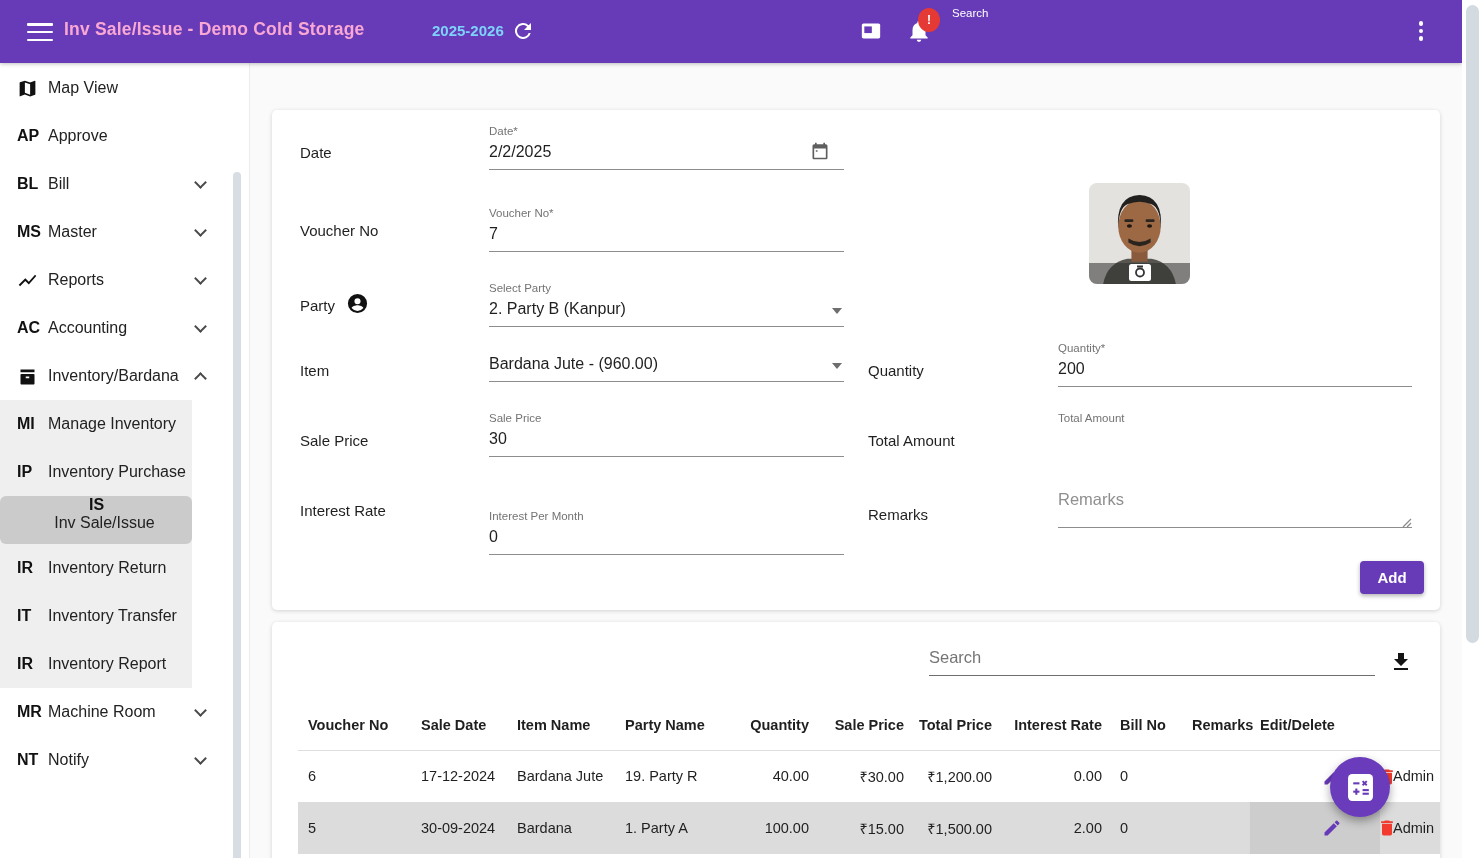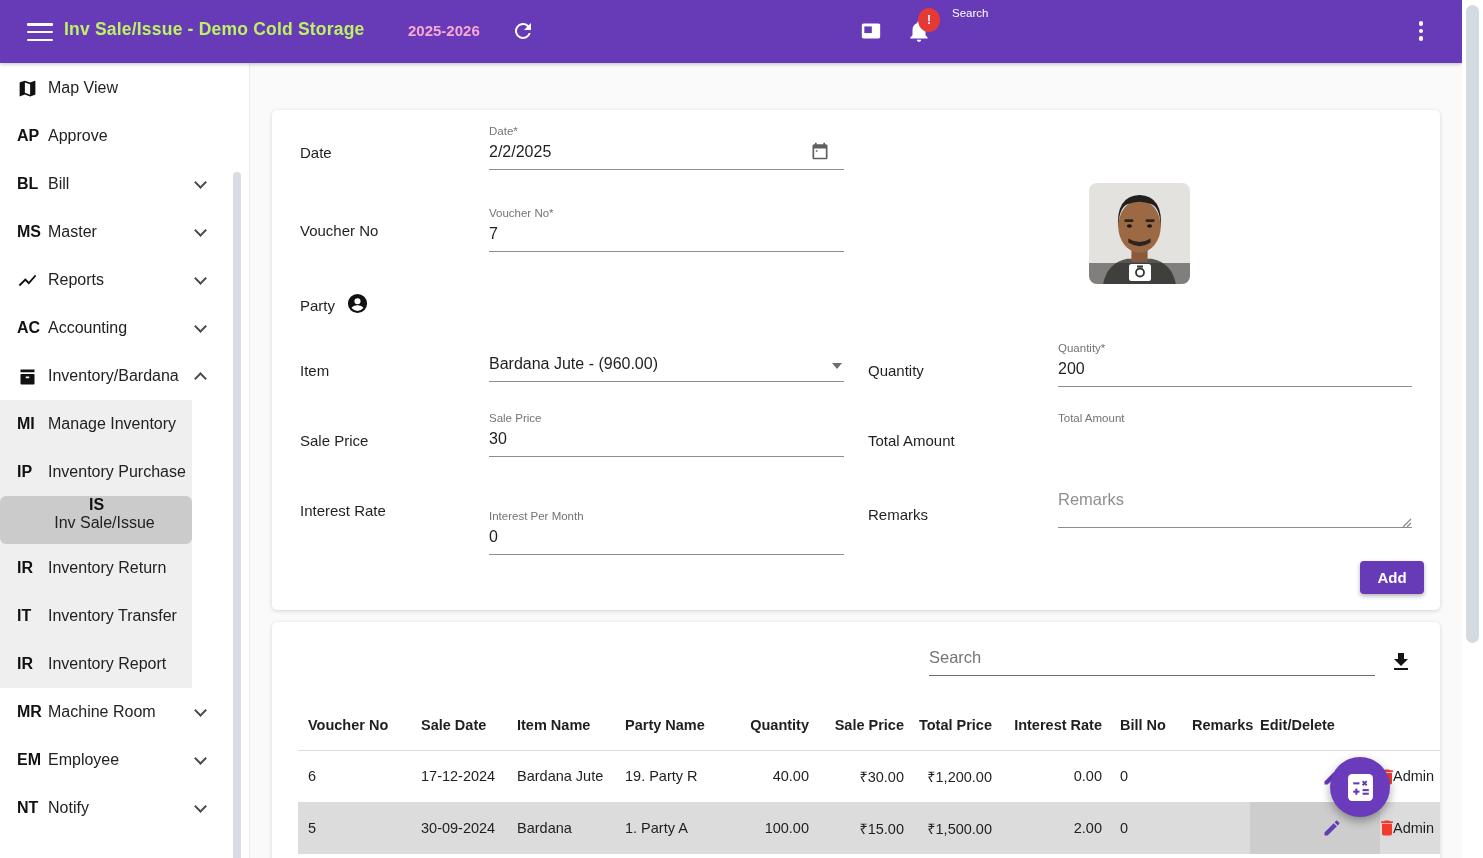--- a/index.html
+++ b/index.html
@@ -4,22 +4,22 @@
 <style>
   * { box-sizing: border-box; margin: 0; padding: 0; }
   body { background:#fff; font-family:"Liberation Sans", sans-serif; }
   .root { position:relative; width:1483px; height:858px; background:#fafafa; overflow:hidden; }
 
   
   .appbar { position:absolute; left:0; top:0; width:1462px; height:63px; background:#673ab7;
             box-shadow:0 1px 4px rgba(0,0,0,.25); z-index:30; }
   .hamburger { position:absolute; left:27px; top:23px; width:26px; height:18px; cursor:pointer; }
   .hamburger i { display:block; height:2.6px; background:#fff; margin-bottom:5.2px; border-radius:1px; }
-  .app-title { position:absolute; left:64px; top:19px; color:#bef264; font-size:17.5px; font-weight:bold; letter-spacing:.2px; }
-  .fiscal-year { position:absolute; left:408px; top:22px; color:#f9a8d4; font-size:15px; font-weight:bold; }
+  .app-title { position:absolute; left:64px; top:19px; color:#f9a8d4; font-size:17.5px; font-weight:bold; letter-spacing:.2px; }
+  .fiscal-year { position:absolute; left:432px; top:22px; color:#7dd3fc; font-size:15px; font-weight:bold; }
   .refresh { position:absolute; left:511px; top:19px; width:24px; height:24px; cursor:pointer; }
   .hd-contact { position:absolute; left:861px; top:21px; width:20px; height:20px; cursor:pointer; }
   .hd-bell { position:absolute; left:906px; top:17px; width:26px; height:28px; cursor:pointer; }
   .hd-badge { position:absolute; left:918px; top:8px; width:22px; height:24px; background:#e53935; border-radius:50%;
               color:#fff; font-size:12px; font-weight:bold; text-align:center; line-height:24px; z-index:2; }
   .hd-search { position:absolute; left:952px; top:7px; color:#fff; font-size:11.5px; }
   .kebab { position:absolute; left:1416px; top:21px; width:10px; height:22px; cursor:pointer; }
   .kebab i { display:block; width:4.5px; height:4.5px; background:#fff; border-radius:50%; margin:0 auto 3.2px; }
 
   
@@ -205,25 +205,20 @@
           <span class="nav-lbl">Inventory Report</span>
         </div>
       </div>
 
       <div class="nav-item">
         <span class="nav-pre">MR</span>
         <span class="nav-lbl">Machine Room</span>
         <span class="chev"></span>
       </div>
       <div class="nav-item">
-        <span class="nav-pre">EM</span>
-        <span class="nav-lbl">Employee</span>
-        <span class="chev"></span>
-      </div>
-      <div class="nav-item">
         <span class="nav-pre">NT</span>
         <span class="nav-lbl">Notify</span>
         <span class="chev"></span>
       </div>
     </div>
     <div class="sb-scroll-thumb"></div>
   </div>
 
   <div class="card form-card">
 
@@ -243,20 +238,27 @@
       <div class="f-float">Voucher No*</div>
       <input class="f-input" type="text" value="7" style="">
     </div>
 
     <div class="f-label" style="left:28px; top:187px;">Party</div>
     <span class="party-ic" style="position:absolute; left:74px; top:182px;">
       <svg viewBox="0 0 24 24" width="23" height="23">
           <path fill="#111" d="M12 2a10 10 0 1 0 0 20 10 10 0 0 0 0-20zm0 4.5a3.2 3.2 0 1 1 0 6.4 3.2 3.2 0 0 1 0-6.4zm0 13.3a7.7 7.7 0 0 1-6.1-3c.03-2 4.07-3.1 6.1-3.1 2.02 0 6.07 1.1 6.1 3.1a7.7 7.7 0 0 1-6.1 3z"></path>
         </svg>
     </span>
+    <div class="field" style="left:217px; top:172px;">
+      <div class="f-float">Select Party</div>
+      <div class="sel">
+        <span class="sel-val">2. Party B (Kanpur)</span>
+        <span class="sel-arrow"></span>
+      </div>
+    </div>
 
     <div class="f-label" style="left:28px; top:252px;">Item</div>
     <div class="field" style="left:217px; top:243px;">
       <div class="sel">
         <span class="sel-val">Bardana Jute - (960.00)</span>
         <span class="sel-arrow"></span>
       </div>
     </div>
 
     <div class="f-label" style="left:28px; top:322px;">Sale Price</div>

